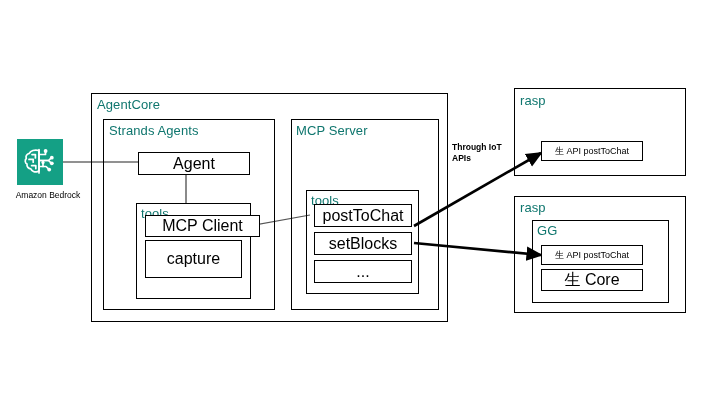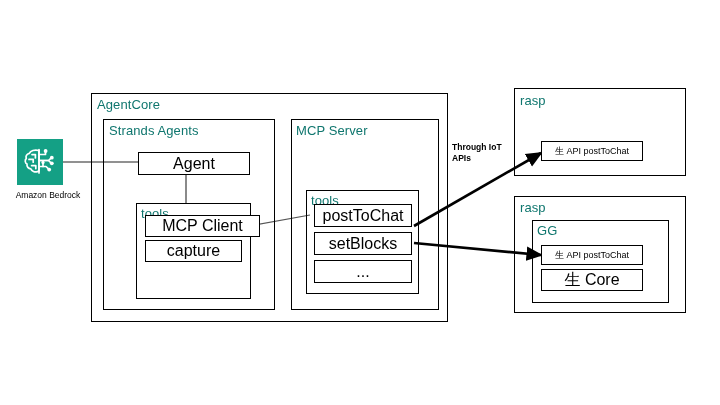--- a/index.html
+++ b/index.html
@@ -141,21 +141,21 @@
 
   <div class="box" style="left:103px; top:119px; width:172px; height:191px;"></div>
   <div class="group-label" style="left:109px; top:123px;">Strands Agents</div>
 
   <div class="node" style="left:138px; top:152px; width:112px; height:23px;">Agent</div>
 
   <div class="box" style="left:136px; top:203px; width:115px; height:96px;"></div>
   <div class="group-label" style="left:141px; top:206px;">tools</div>
 
   <div class="node" style="left:145px; top:215px; width:115px; height:22px;">MCP Client</div>
-  <div class="node" style="left:145px; top:240px; width:97px; height:22px;">capture</div>
+  <div class="node" style="left:145px; top:240px; width:97px; height:38px;">capture</div>
 
   <div class="box" style="left:291px; top:119px; width:148px; height:191px;"></div>
   <div class="group-label" style="left:296px; top:123px;">MCP Server</div>
 
   <div class="box" style="left:306px; top:190px; width:113px; height:104px;"></div>
   <div class="group-label" style="left:311px; top:193px;">tools</div>
 
   <div class="node" style="left:314px; top:204px; width:98px; height:23px;">postToChat</div>
   <div class="node" style="left:314px; top:232px; width:98px; height:23px;">setBlocks</div>
   <div class="node" style="left:314px; top:260px; width:98px; height:23px;">...</div>

